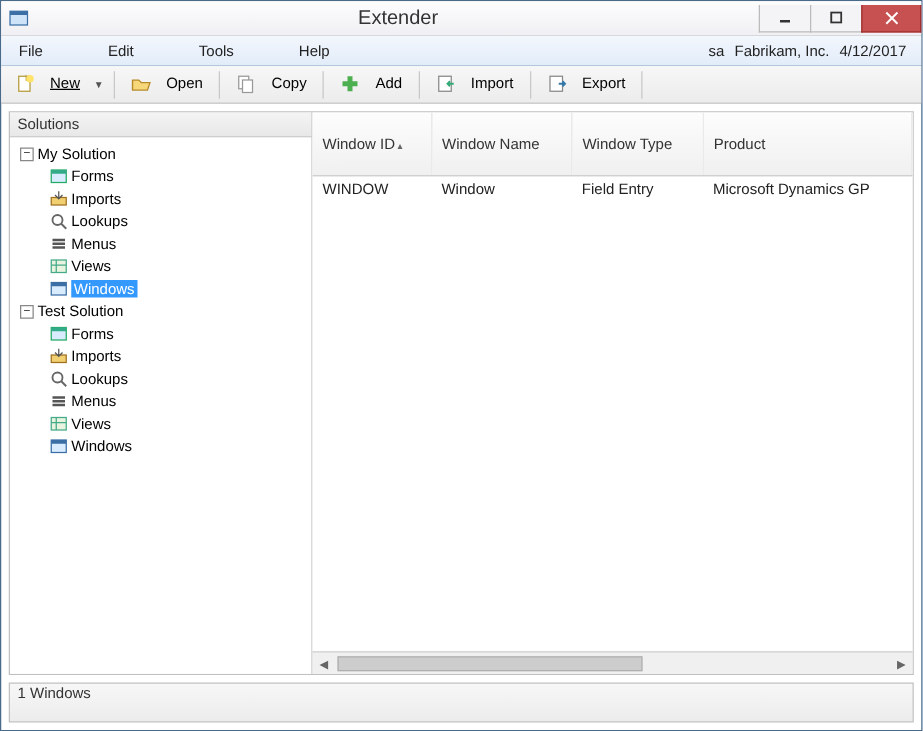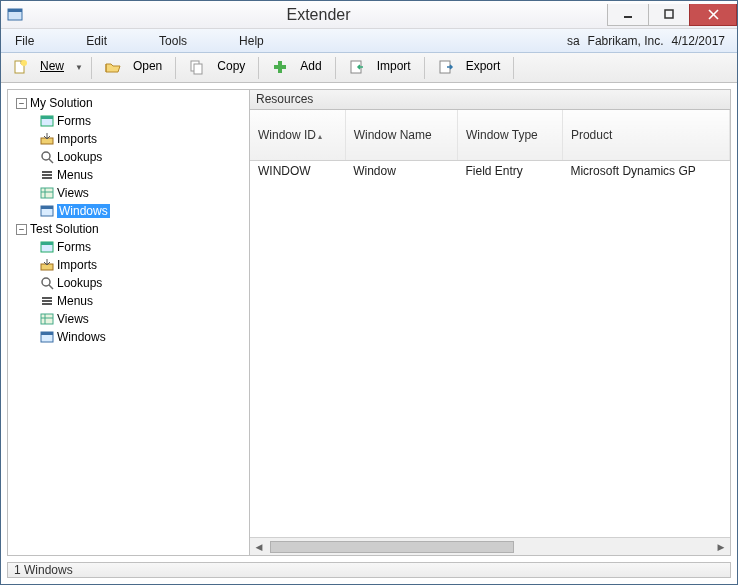--- a/index.html
+++ b/index.html
@@ -119,21 +119,21 @@
   .grid th .sort { font-size: 8px; color: #666; margin-left: 2px;}
   .grid td { padding: 3px 8px; white-space: nowrap; color: #222;}
   .hscroll {
     height: 18px; background: #f0f0f0; border-top: 1px solid #d0d0d0;
     display:flex; align-items:center;
   }
   .hscroll .arrow { width:18px; text-align:center; color:#666; font-size:9px;}
   .hscroll .track { flex:1; height:14px; background:#f0f0f0; position:relative;}
   .hscroll .thumb { position:absolute; left:2px; top:1px; height:12px; width:55%; background:#cdcdcd; border:1px solid #b0b0b0;}
   .statusbar {
-    height: 16px; border: 1px solid #c0c0c0; border-top: 1px solid #c0c0c0;
+    height: 32px; border: 1px solid #c0c0c0; border-top: 1px solid #c0c0c0;
     margin: 0 6px 6px 6px;
     background: linear-gradient(#f7f7f7,#ececec);
     display:flex; align-items:flex-start; padding: 0 6px; color:#333;
   }
   svg { display:block; }
 </style>
 </head>
 <body>
 
 <div class="window">
@@ -239,20 +239,21 @@
             <path d="M9 8 L14 8 M12 6 L14 8 L12 10" stroke="#37a" fill="none" stroke-width="1.5"></path>
           </svg>
         </span>
       <span>Export</span>
     </div>
     <div class="vsep"></div>
   </div>
 
   <div class="content">
     <div class="pane left">
+      <div class="pane-header">Solutions</div>
       <div class="tree" id="tree">
           <div class="tree-node">
             <div class="tree-row">
               <span class="expander">−</span>
               <span class="label">My Solution</span>
             </div>
             <div class="tree-children">
               <div class="tree-row">
                 <span class="tree-icon">
                   <svg width="14" height="14">
@@ -371,21 +372,20 @@
                     <rect x="1" y="2" width="12" height="3" fill="#3a6ea5"></rect>
                   </svg>
                 </span>
                 <span class="label">Windows</span>
               </div>
             </div>
           </div>
         </div>
     </div>
     <div class="pane right">
-      <div class="pane-header">Resources</div>
       <div class="grid-wrap">
         <div class="grid">
           <table>
             <thead>
                 <tr id="grid-head">
                   <th>Window ID<span class="sort">▴</span></th>
                   <th>Window Name</th>
                   <th>Window Type</th>
                   <th>Product</th>
                 </tr>

